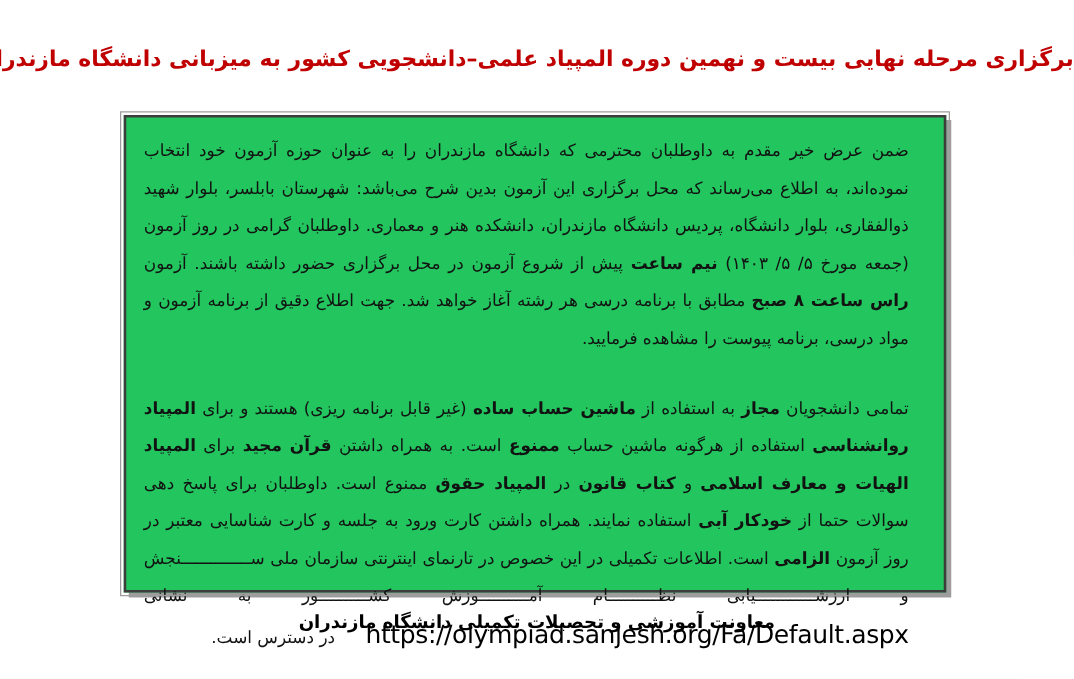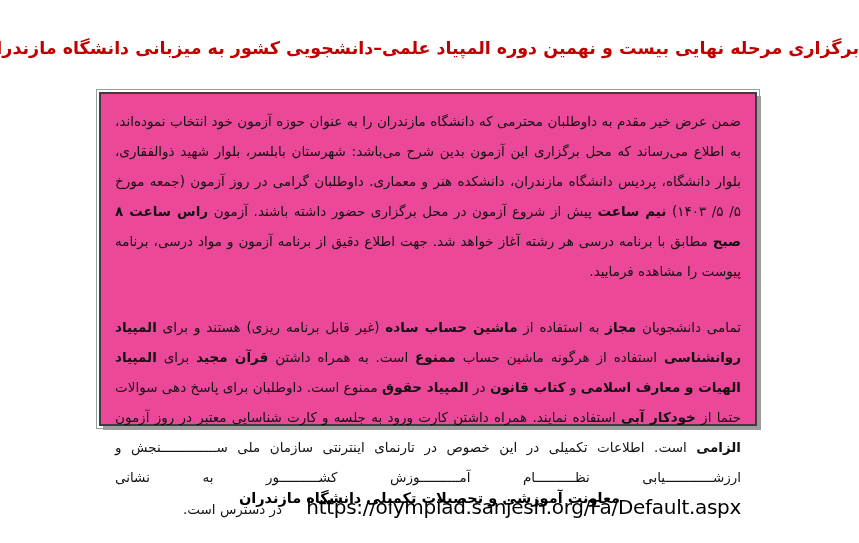--- a/index.html
+++ b/index.html
@@ -28,28 +28,28 @@
     font-size: 17.5px;
     font-weight: bold;
     white-space: nowrap;
     letter-spacing: 0;
   }
   .notice-box {
     position: absolute;
     left: 99px;
     top: 92px;
     width: 658px;
-    height: 334px;
+    height: 382px;
     box-sizing: border-box;
-    background: #ec4899;
+    background: #22c55e;
     border: 2px solid #3d3d3d;
     outline: 1px solid #9d9d9d;
     outline-offset: 2px;
     box-shadow: 4px 4px 0 0 #9d9d9d;
-    padding: 12px 14px 0 14px;
+    padding: 12px 28px 0 14px;
     direction: rtl;
   }
   .para {
     margin: 0;
     direction: rtl;
     text-align: justify;
     font-size: 13.5px;
     line-height: 30px;
     color: #121212;
   }

